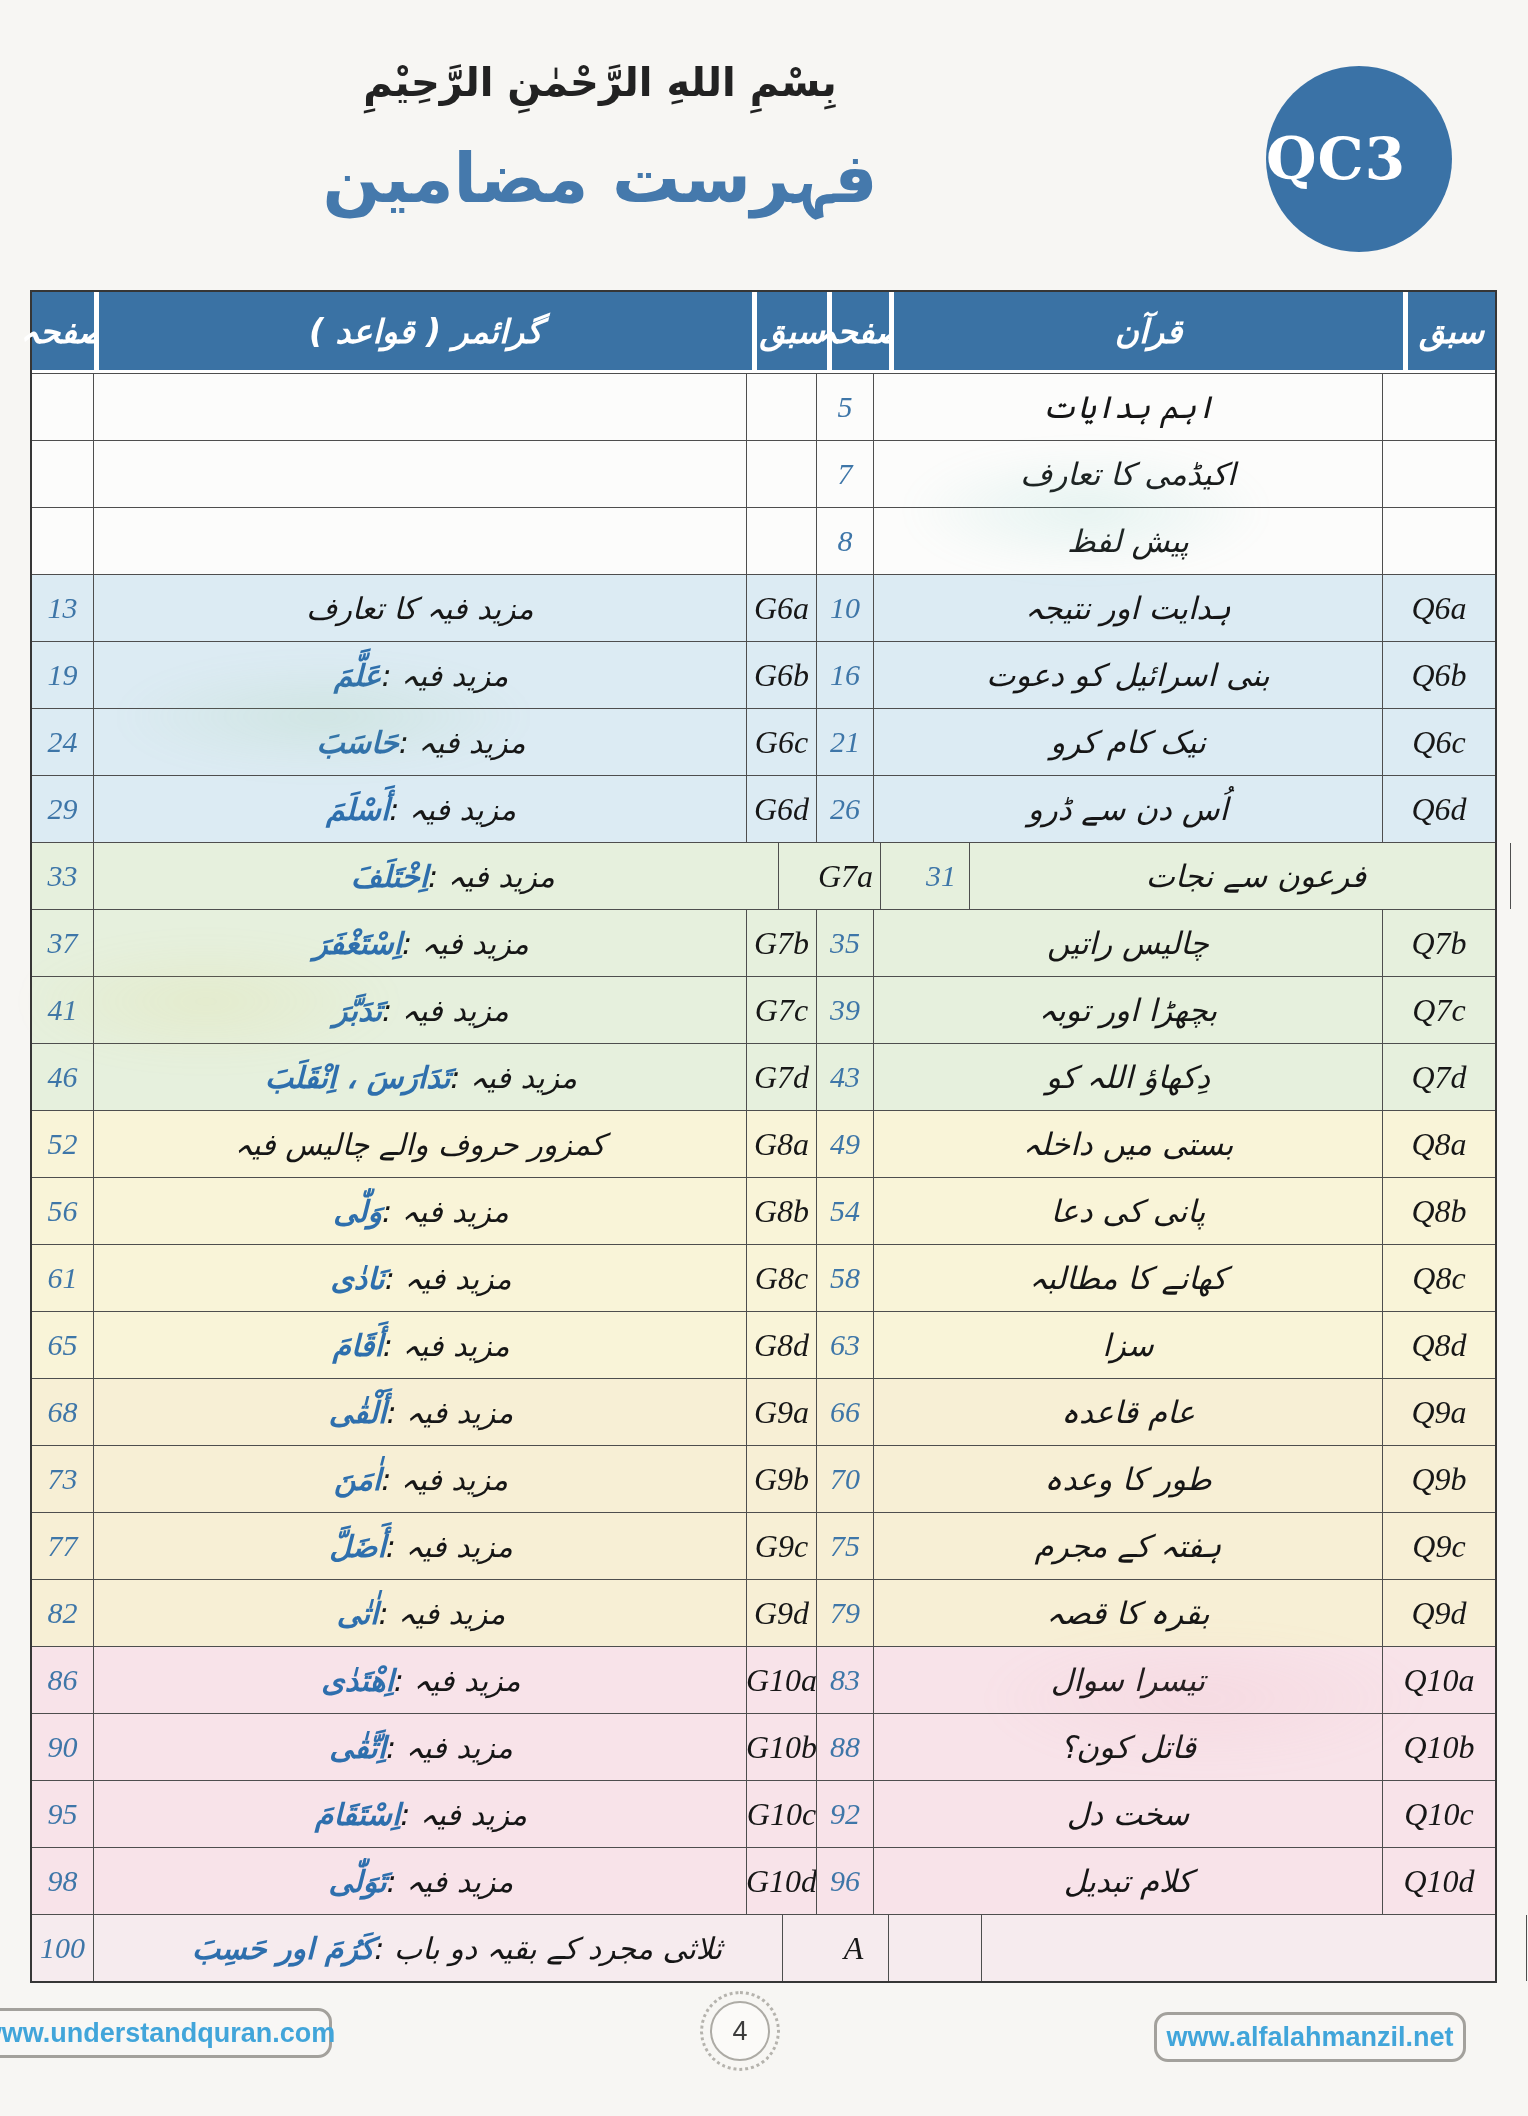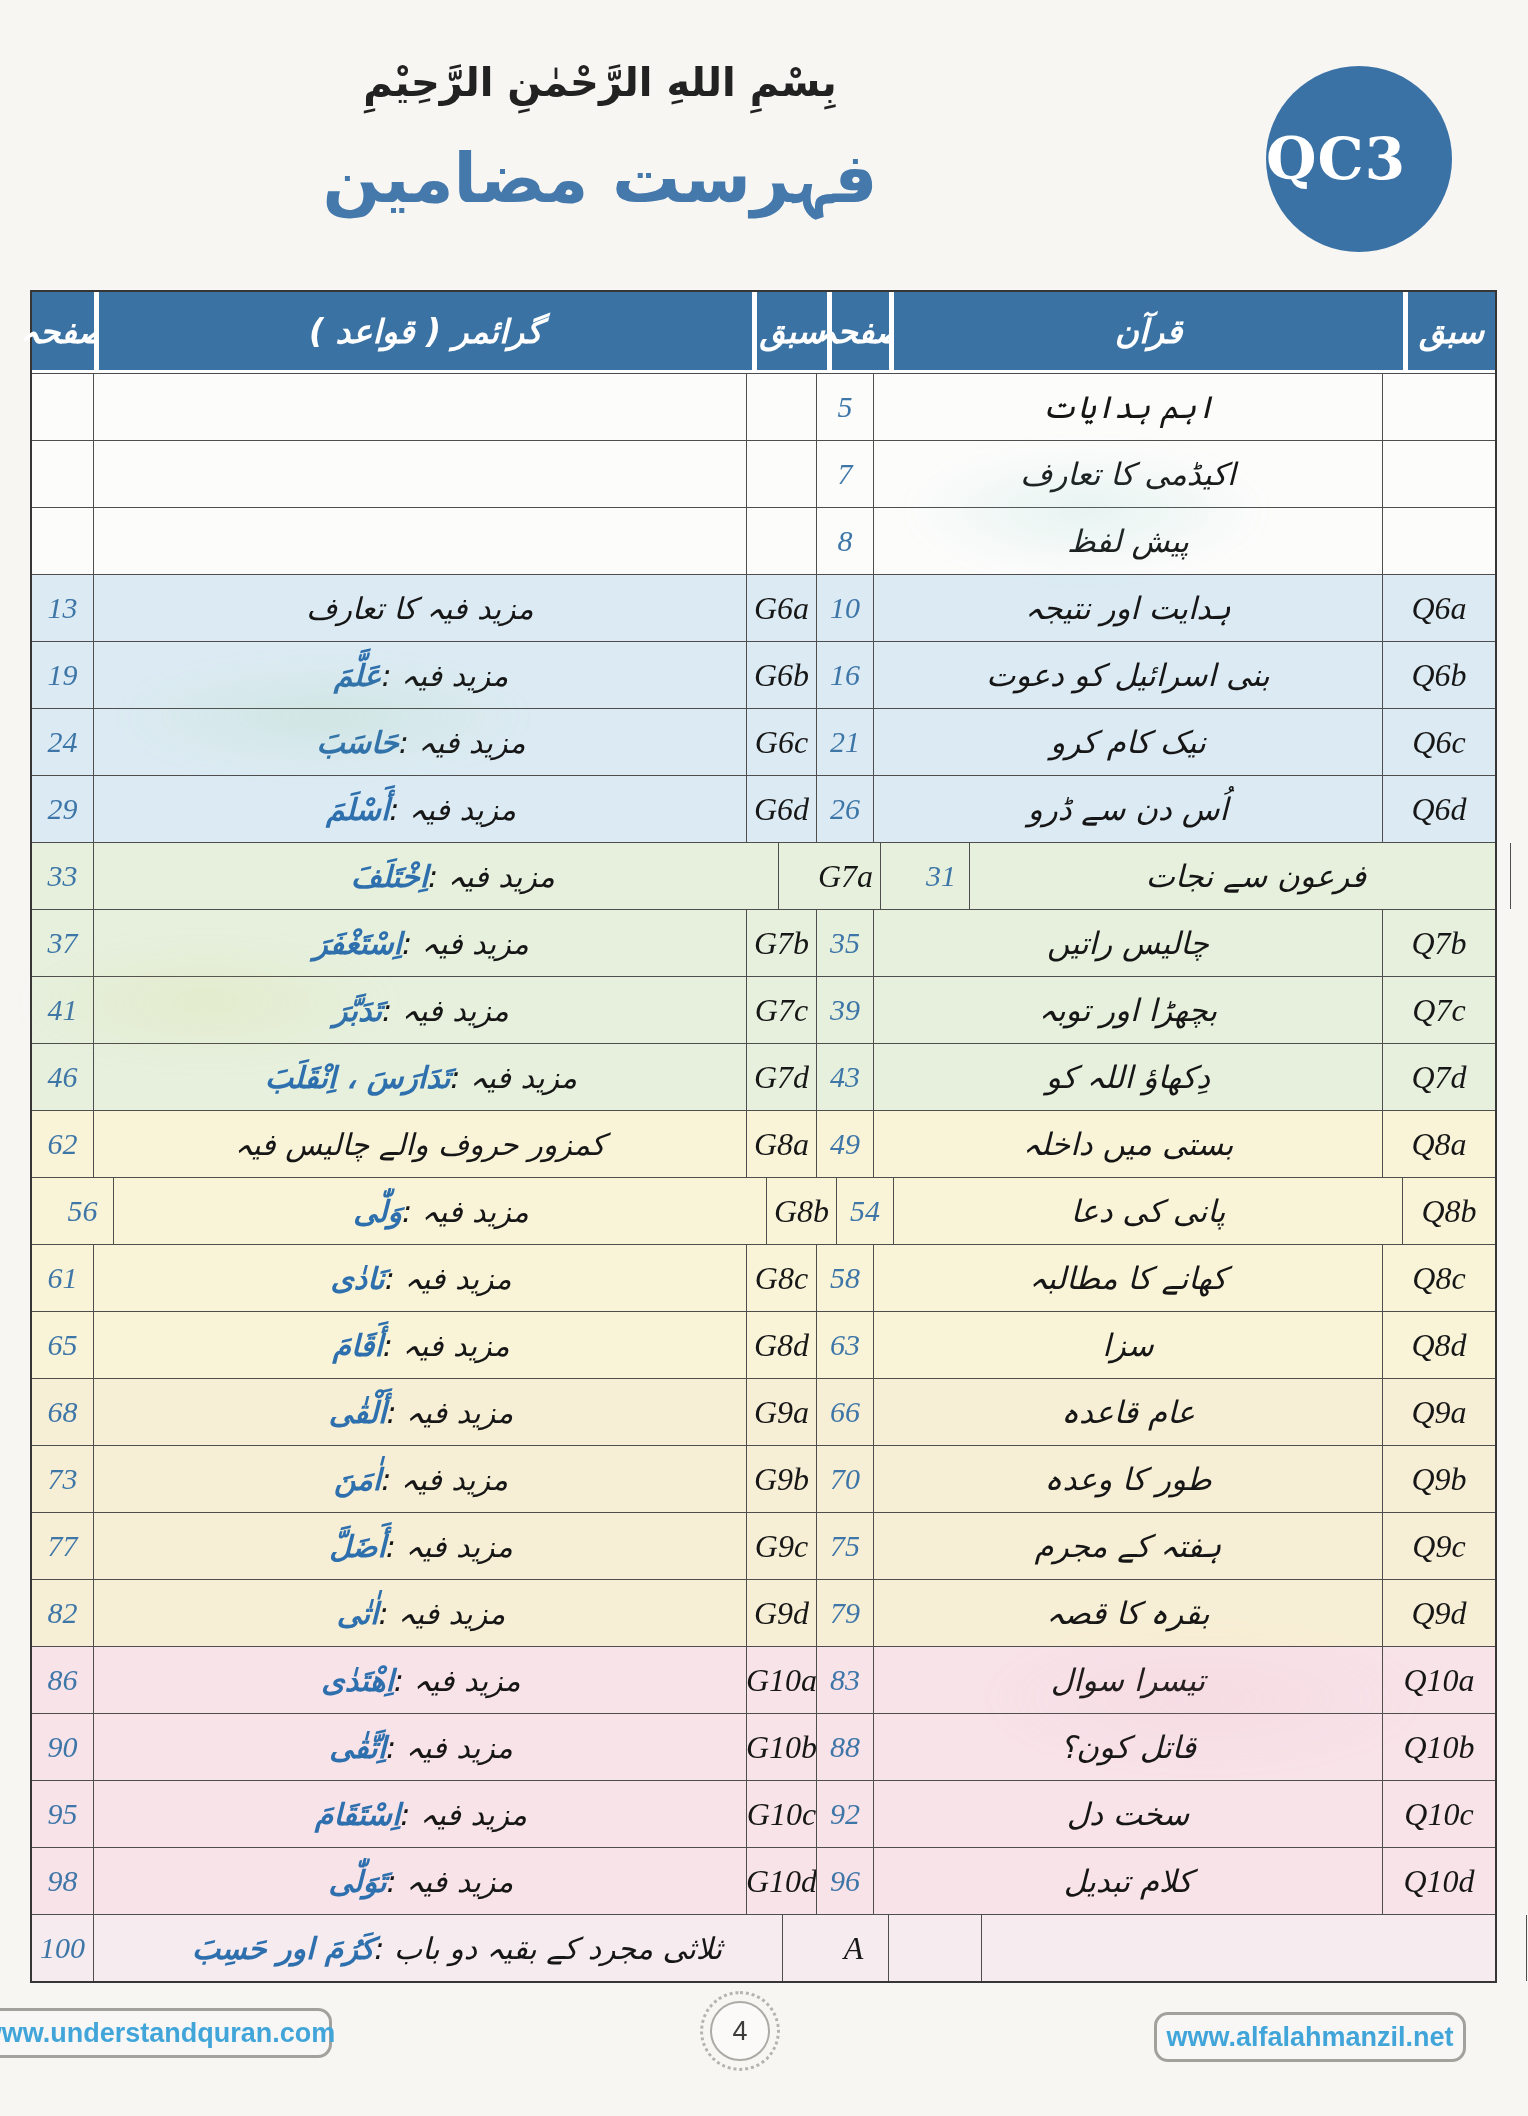--- a/index.html
+++ b/index.html
@@ -209,30 +209,30 @@
           <div class="cell urdu">
             <span>مزید فیہ : </span>
             <span class="blue">تَدَارَسَ ، اِنْقَلَبَ</span>
           </div>
           <div class="cell code">G7d</div>
           <div class="cell num">43</div>
           <div class="cell urdu quran">دِکھاؤ اللہ کو</div>
           <div class="cell code">Q7d</div>
         </div>
         <div class="trow" style="background: rgb(249, 244, 216);">
-          <div class="cell num">62</div>
+          <div class="cell num">52</div>
           <div class="cell urdu">
             <span>کمزور حروف والے چالیس فیہ</span>
           </div>
           <div class="cell code">G8a</div>
           <div class="cell num">49</div>
           <div class="cell urdu quran">بستی میں داخلہ</div>
           <div class="cell code">Q8a</div>
         </div>
-        <div class="trow" style="background: rgb(249, 244, 216); padding-left: 20px;">
+        <div class="trow" style="background: rgb(249, 244, 216);">
           <div class="cell num">56</div>
           <div class="cell urdu">
             <span>مزید فیہ : </span>
             <span class="blue">وَلّٰی</span>
           </div>
           <div class="cell code">G8b</div>
           <div class="cell num">54</div>
           <div class="cell urdu quran">پانی کی دعا</div>
           <div class="cell code">Q8b</div>
         </div>

